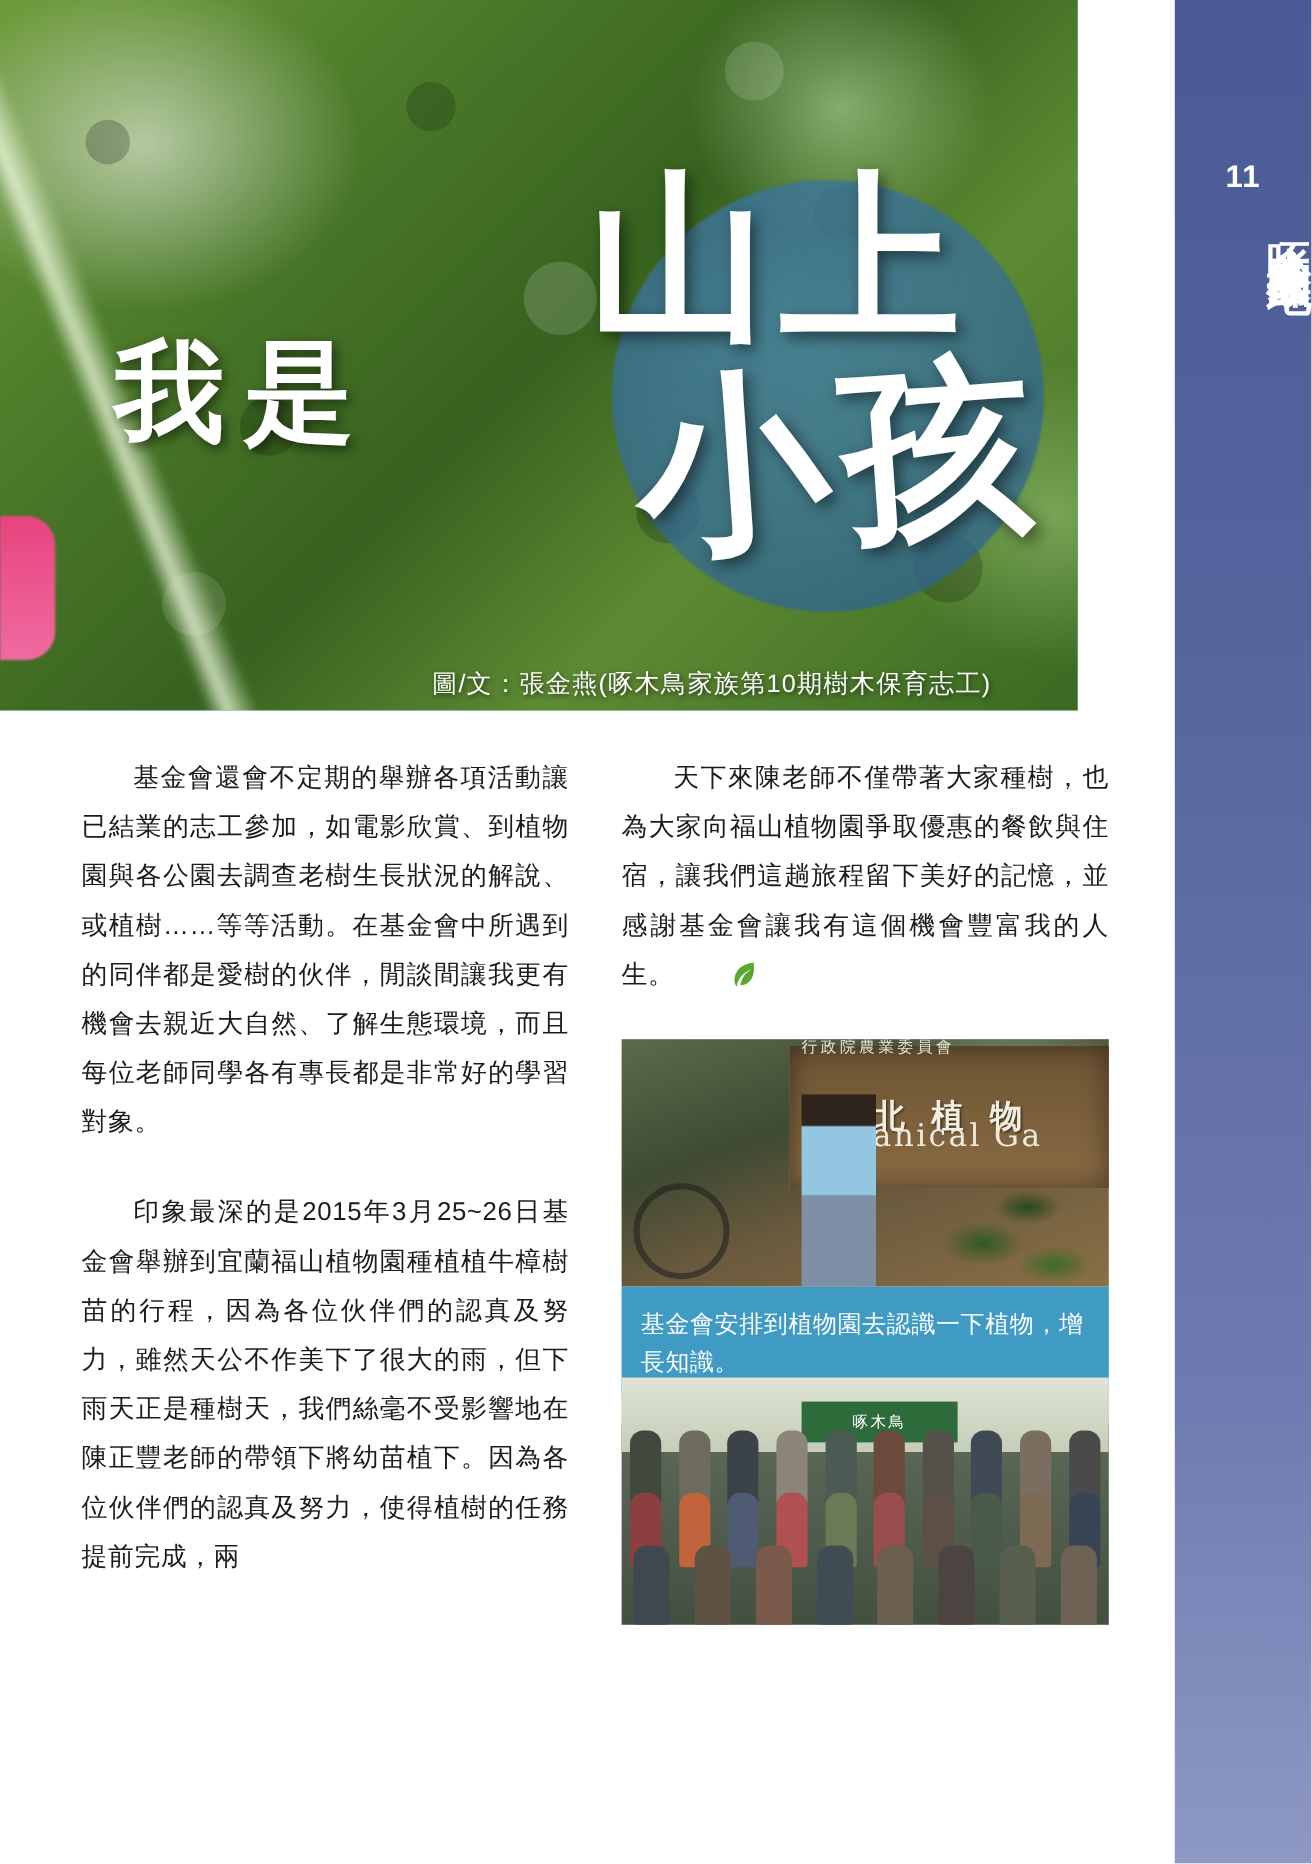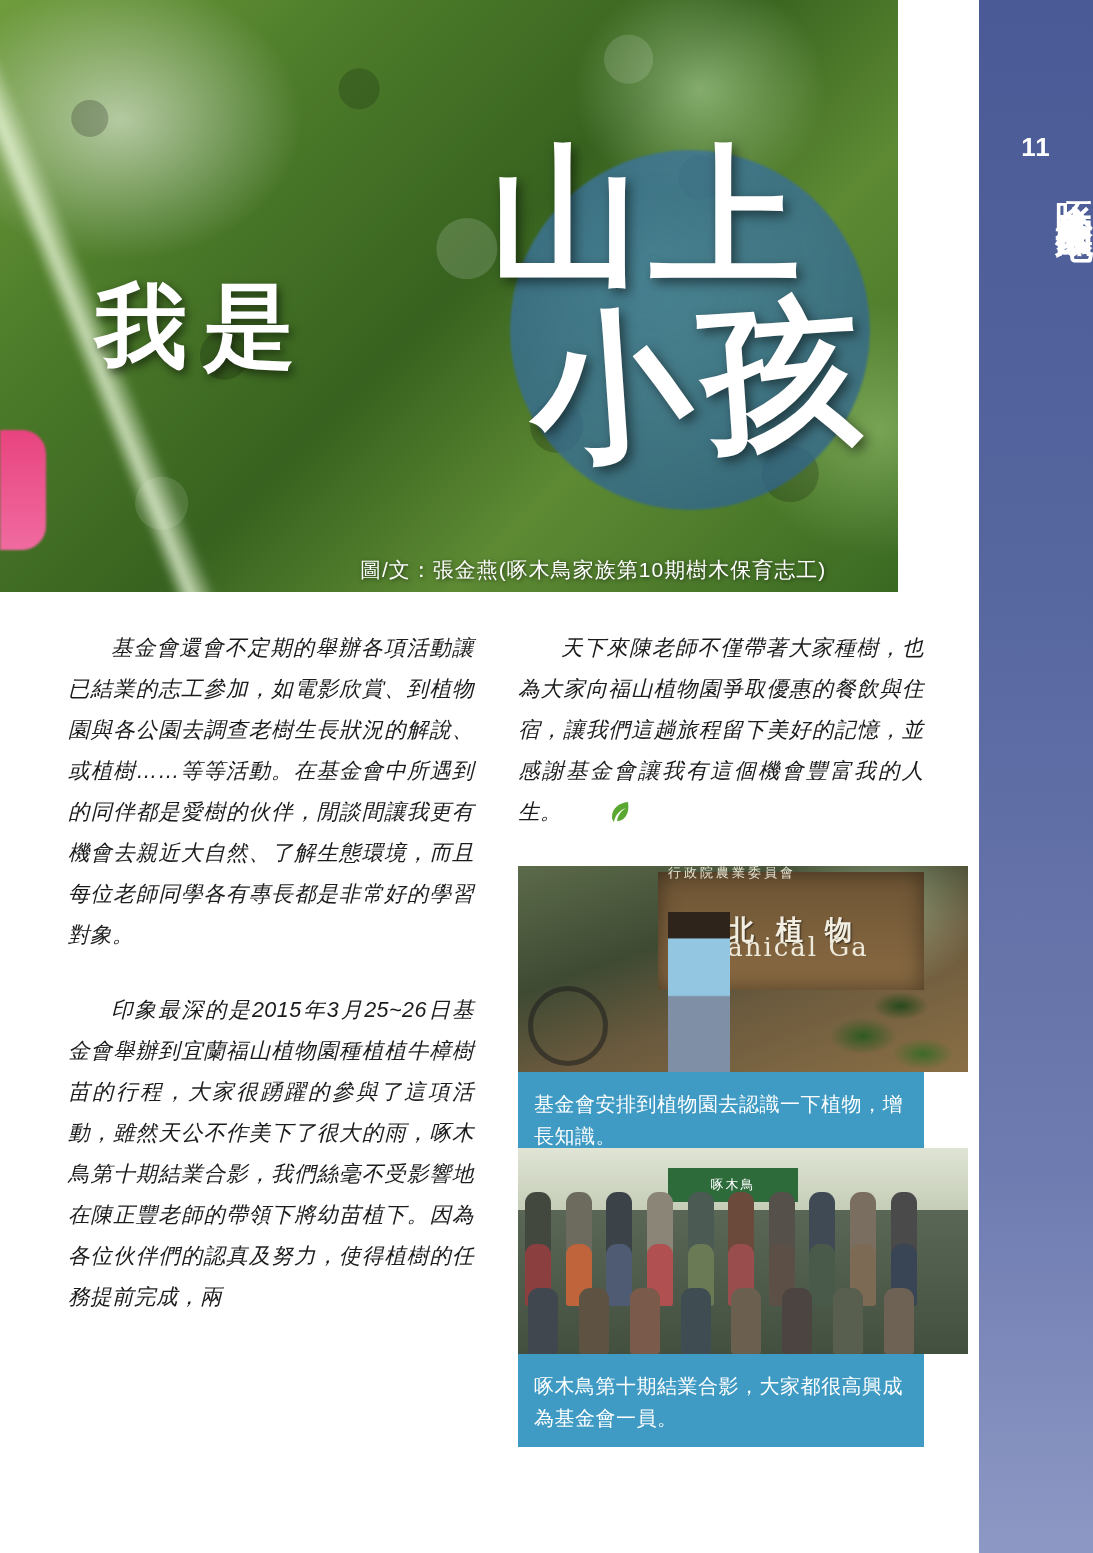--- a/index.html
+++ b/index.html
@@ -177,21 +177,20 @@
     font-size: 21.5px;
     line-height: 41px;
     color: #1b1b1b;
     text-align: justify;
     text-justify: inter-character;
     letter-spacing: 0.5px;
   }
   .col p {
     margin: 0 0 34px 0;
     text-indent: 2em;
-    font-style: italic;
   }
   .col-left {
     left: 68px;
     top: 628px;
     width: 406px;
   }
   .col-right {
     left: 518px;
     top: 628px;
     width: 406px;
@@ -211,21 +210,20 @@
     width: 406px;
   }
   .fig1 { top: 866px; }
   .fig2 { top: 1148px; }
 
   .photo {
     width: 406px;
     height: 206px;
     overflow: hidden;
     position: relative;
-    padding-left: 44px;
   }
   .photo-gate {
     background:
       radial-gradient(ellipse 150px 120px at 80% 20%, rgba(200,230,180,0.5), rgba(0,0,0,0) 70%),
       linear-gradient(160deg, #5c6b4a 0%, #3f4a33 35%, #6b5a3e 60%, #8a6f45 100%);
   }
   .photo-gate .sign {
     position: absolute;
     left: 140px;
     top: 6px;
@@ -369,21 +367,21 @@
   <div class="hero-credit">圖/文：張金燕(啄木鳥家族第10期樹木保育志工)</div>
 </div>
 
 <div class="right-band">
   <div class="page-num">11</div>
   <div class="band-title">啄木鳥家族園地</div>
 </div>
 
 <div class="col col-left">
   <p>基金會還會不定期的舉辦各項活動讓已結業的志工參加，如電影欣賞、到植物園與各公園去調查老樹生長狀況的解說、或植樹……等等活動。在基金會中所遇到的同伴都是愛樹的伙伴，閒談間讓我更有機會去親近大自然、了解生態環境，而且每位老師同學各有專長都是非常好的學習對象。</p>
-  <p>印象最深的是2015年3月25~26日基金會舉辦到宜蘭福山植物園種植植牛樟樹苗的行程，大家很踴躍的參與了這項活動，雖然天公不作美下了很大的雨，啄木鳥第十期結業合影，我們絲毫不受影響地在陳正豐老師的帶領下將幼苗植下。因為各位伙伴們的認真及努力，使得植樹的任務提前完成，兩</p>
+  <p>印象最深的是2015年3月25~26日基金會舉辦到宜蘭福山植物園種植植牛樟樹苗的行程，因為各位伙伴們的認真及努力，雖然天公不作美下了很大的雨，但下雨天正是種樹天，我們絲毫不受影響地在陳正豐老師的帶領下將幼苗植下。因為各位伙伴們的認真及努力，使得植樹的任務提前完成，兩</p>
 </div>
 
 <div class="col col-right">
   <p>
     <span>天下來陳老師不僅帶著大家種樹，也為大家向福山植物園爭取優惠的餐飲與住宿，讓我們這趟旅程留下美好的記憶，並感謝基金會讓我有這個機會豐富我的人生。</span><span class="leaf-mark"><svg viewBox="0 0 22 24" width="22" height="24">
           <path d="M19 2C9 3 3 9 3 17c0 2 1 4 2 5 1-7 6-12 12-14-5 3-8 7-9 13 6 0 13-5 11-19z" fill="#5aa832"></path>
         </svg></span>
   </p>
 </div>
 
@@ -433,14 +431,13 @@
       <div class="person" style="background:#40474f"></div>
       <div class="person" style="background:#5e5243"></div>
       <div class="person" style="background:#7a5a4a"></div>
       <div class="person" style="background:#3f4d52"></div>
       <div class="person" style="background:#6b5f50"></div>
       <div class="person" style="background:#4b4440"></div>
       <div class="person" style="background:#585f4e"></div>
       <div class="person" style="background:#6e6254"></div>
     </div>
   </div>
-  <div class="caption">啄木鳥第十期結業合影，大家都很高興成為基金會一員。</div>
 </div>
 
 </body></html>

